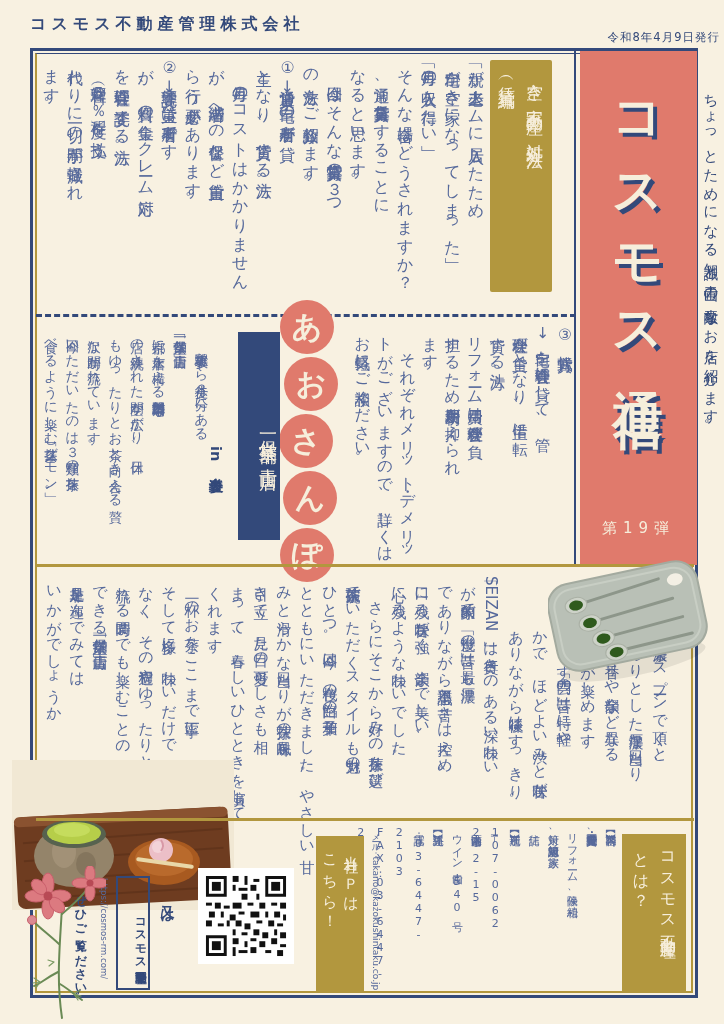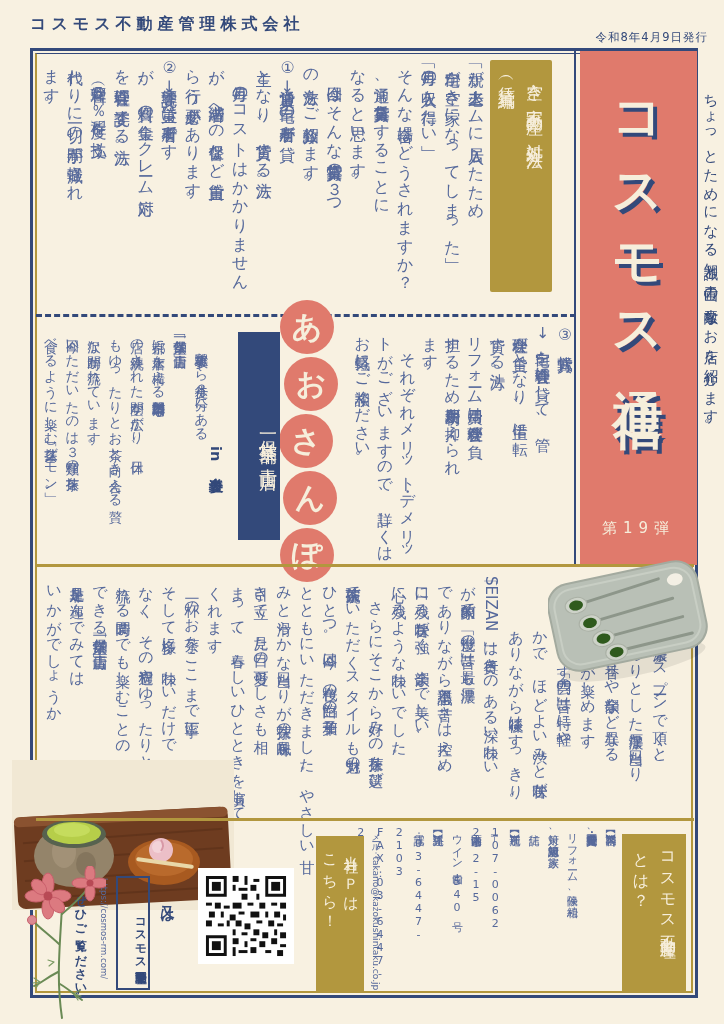--- a/index.html
+++ b/index.html
@@ -8,21 +8,21 @@
   }
   *{margin:0;padding:0;box-sizing:border-box;}
   html,body{background:#e8e2d2;}
   body{font-family:"DejaVu Sans",sans-serif;}
   .page{position:relative;width:724px;height:1024px;background:var(--cream);overflow:hidden;margin:0 auto;color:var(--ink);}
   .abs{position:absolute;}
   .v{writing-mode:vertical-rl;text-orientation:mixed;}
   .upright{text-orientation:upright;}
   .lines{white-space:pre-line;}
   .hdr-title{left:30px;top:14px;width:640px;text-align:left;font-size:16px;font-weight:bold;color:var(--navy);letter-spacing:5px;}
-  .hdr-date{right:16px;top:30px;font-size:11.5px;color:var(--navy);letter-spacing:1px;margin-left:41px;}
+  .hdr-date{right:4px;top:30px;font-size:11.5px;color:var(--navy);letter-spacing:1px;margin-left:41px;}
   .frame{left:30px;top:48px;width:668px;height:950px;border:3px solid var(--navy);}
   .frame::before{content:"";position:absolute;inset:2px;border:2px solid var(--gold);border-top:1px solid var(--navy);pointer-events:none;}
   .tagline{left:701px;top:84px;height:490px;font-size:14.5px;color:var(--navy);letter-spacing:2px;}
   .divider-v{left:574px;top:51px;width:2px;height:514px;background:var(--navy);}
   .masthead{left:580px;top:51px;width:117px;height:514px;background:var(--red);}
   .masthead-title{position:absolute;left:50%;transform:translateX(-50%);top:22px;height:410px;font-size:50px;font-weight:bold;color:var(--cream2);letter-spacing:12px;text-shadow:4px 4px 0 var(--navy);}
   .masthead-edition{position:absolute;left:0;top:468px;width:100%;text-align:center;font-size:15px;color:var(--cream2);letter-spacing:6px;}
   .gold-box{background:var(--gold);color:var(--cream2);}
   .art-title-box{left:490px;top:60px;width:62px;height:232px;font-size:17px;line-height:28px;padding:10px 3px 0 0;letter-spacing:3px;border-radius:2px;}
   .art1{left:38px;top:58px;width:450px;height:256px;font-size:16px;line-height:23.6px;letter-spacing:.5px;}

